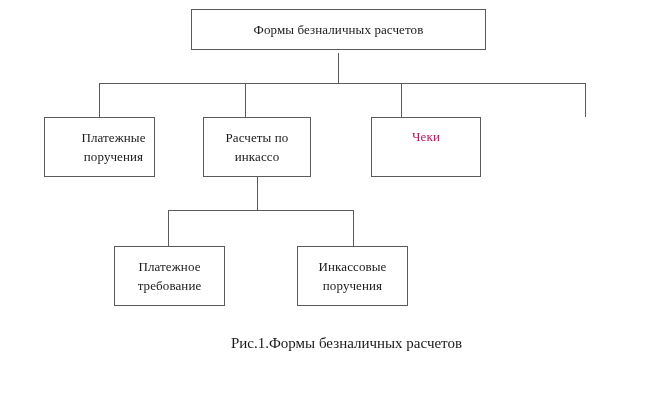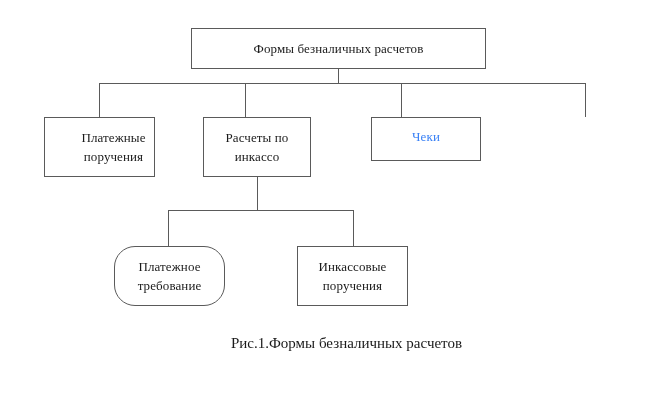--- a/index.html
+++ b/index.html
@@ -69,37 +69,37 @@
   <div class="conn h" style="left: 99px; top: 83px; width: 487px; background: rgb(90, 90, 90);"></div>
   <div class="conn v" style="left: 99px; top: 83px; height: 34px; background: rgb(90, 90, 90);"></div>
   <div class="conn v" style="left: 245px; top: 83px; height: 34px; background: rgb(90, 90, 90);"></div>
   <div class="conn v" style="left: 401px; top: 83px; height: 34px; background: rgb(90, 90, 90);"></div>
   <div class="conn v" style="left: 585px; top: 83px; height: 34px; background: rgb(90, 90, 90);"></div>
   <div class="conn v" style="left: 257px; top: 177px; height: 34px; background: rgb(90, 90, 90);"></div>
   <div class="conn h" style="left: 168px; top: 210px; width: 186px; background: rgb(90, 90, 90);"></div>
   <div class="conn v" style="left: 168px; top: 210px; height: 36px; background: rgb(90, 90, 90);"></div>
   <div class="conn v" style="left: 353px; top: 210px; height: 36px; background: rgb(90, 90, 90);"></div>
 
-  <div class="node align-middle" style="left: 191px; top: 28px; width: 295px; height: 41px; border-color: rgb(90, 90, 90); color: rgb(26, 26, 26);">
+  <div class="node align-middle" style="left: 191px; top: 9px; width: 295px; height: 41px; border-color: rgb(90, 90, 90); color: rgb(26, 26, 26);">
     <span class="node-label">Формы безналичных расчетов</span>
   </div>
 
   <div class="node align-middle" style="left: 44px; top: 117px; width: 111px; height: 60px; border-color: rgb(90, 90, 90); color: rgb(26, 26, 26); padding-left: 28px;">
     <span class="node-label">Платежные
 поручения</span>
   </div>
   <div class="node align-middle" style="left: 203px; top: 117px; width: 108px; height: 60px; border-color: rgb(90, 90, 90); color: rgb(26, 26, 26);">
     <span class="node-label">Расчеты по
 инкассо</span>
   </div>
-  <div class="node align-top" style="left: 371px; top: 117px; width: 110px; height: 44px; border-color: rgb(90, 90, 90); color: #3b82f6; justify-content: flex-end;">
+  <div class="node align-top" style="left: 371px; top: 117px; width: 110px; height: 60px; border-color: rgb(90, 90, 90); color: #be185d; justify-content: flex-end;">
     <span class="node-label">Чеки</span>
   </div>
 
-  <div class="node align-middle" style="left: 114px; top: 246px; width: 111px; height: 60px; border-color: rgb(90, 90, 90); color: rgb(26, 26, 26); border-radius: 21px;">
+  <div class="node align-middle" style="left: 114px; top: 246px; width: 111px; height: 60px; border-color: rgb(90, 90, 90); color: rgb(26, 26, 26);">
     <span class="node-label">Платежное
 требование</span>
   </div>
   <div class="node align-middle" style="left: 297px; top: 246px; width: 111px; height: 60px; border-color: rgb(90, 90, 90); color: rgb(26, 26, 26);">
     <span class="node-label">Инкассовые
 поручения</span>
   </div>
 
   <div id="figure-caption">Рис.1.Формы безналичных расчетов</div>
 

